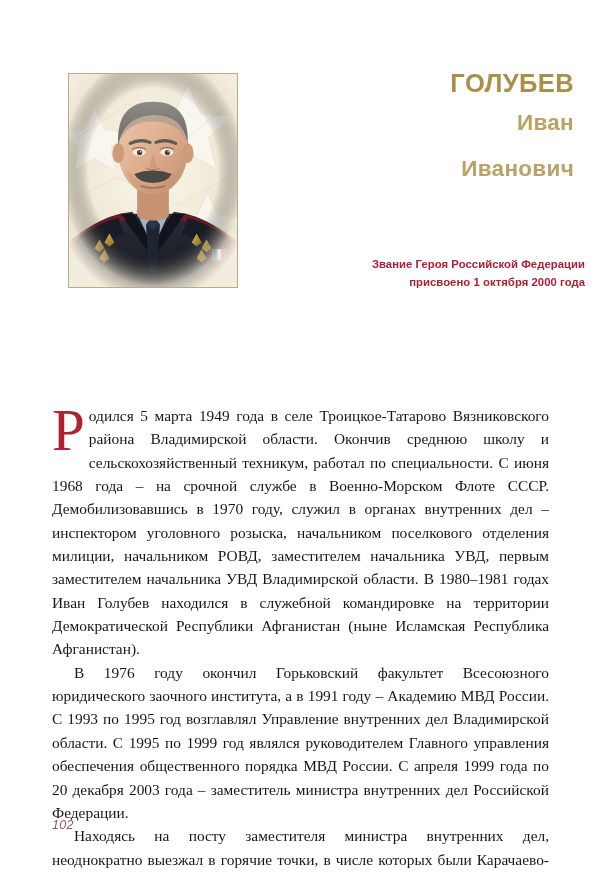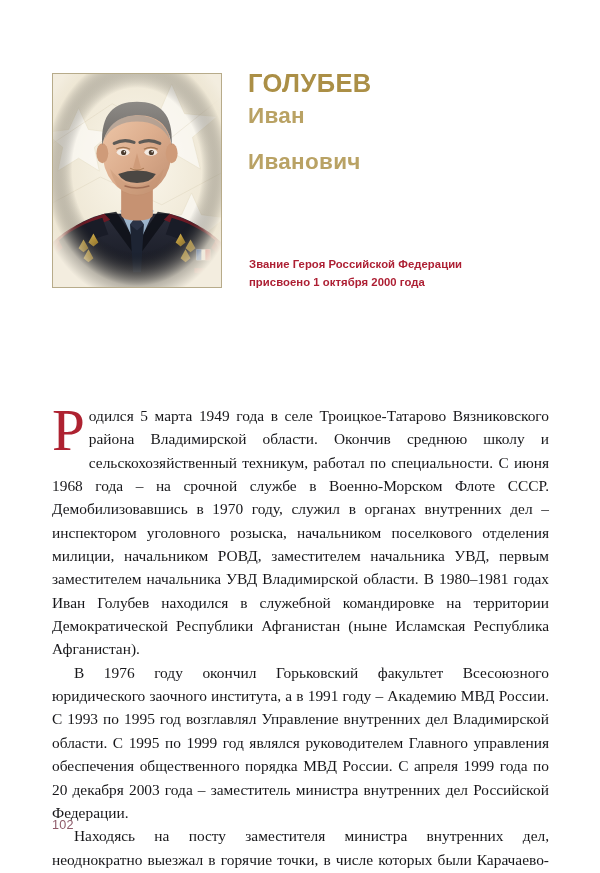--- a/index.html
+++ b/index.html
@@ -20,24 +20,25 @@
 
   .page {
     position: absolute;
     inset: 0;
     background: #ffffff;
   }
 
   
   .header {
     position: absolute;
-    left: 0;
+    left: 16px;
     top: 0;
     width: 539px;
     height: 330px;
+    text-align: right;
   }
 
   
   .photo-frame {
     position: absolute;
     left: 52px;
     top: 73px;
     width: 170px;
     height: 215px;
     border: 1px solid #b7ab8a;
@@ -70,21 +71,21 @@
   }
   .name-first, .name-patronymic {
     font-family: "Liberation Sans", "DejaVu Sans", sans-serif;
     font-weight: bold;
     font-size: 22.5px;
     line-height: 30px;
     letter-spacing: 0.3px;
     color: #b9a264;
     margin: 0;
   }
-  .name-first { margin-top: 3px; }
+  .name-first { margin-top: 10px; }
   .name-patronymic { margin-top: 16px; }
 
   
   .award {
     position: absolute;
     left: 249px;
     top: 256px;
     width: 320px;
     font-family: "Liberation Sans", "DejaVu Sans", sans-serif;
     font-weight: bold;
@@ -128,20 +129,21 @@
 
   
   .folio {
     position: absolute;
     left: 52px;
     top: 818px;
     font-family: "Liberation Sans", "DejaVu Sans", sans-serif;
     font-size: 12.6px;
     color: #8d5968;
     letter-spacing: 0.3px;
+    font-style: italic;
   }
 </style>
 </head>
 <body>
 
 <div class="page">
 
   <div class="header">
 
     <div class="photo-frame">

